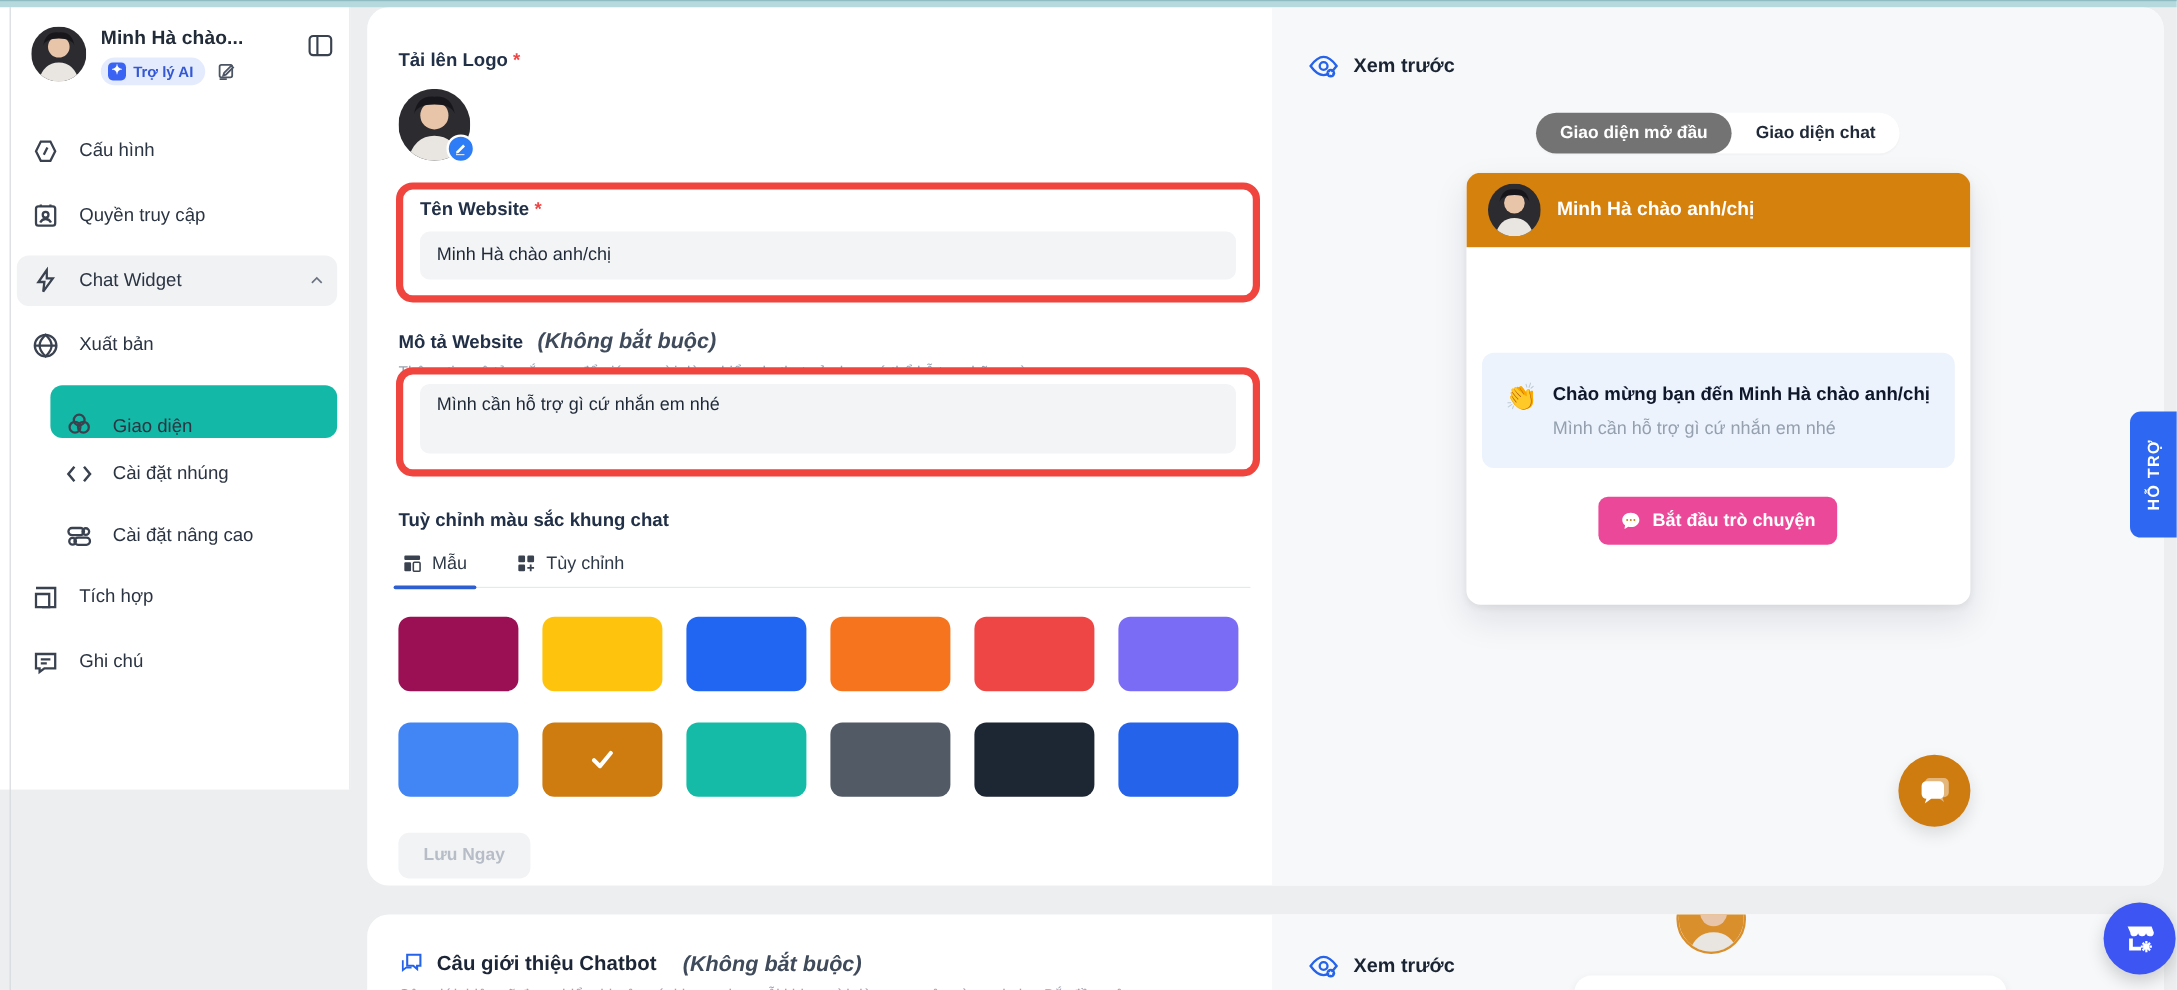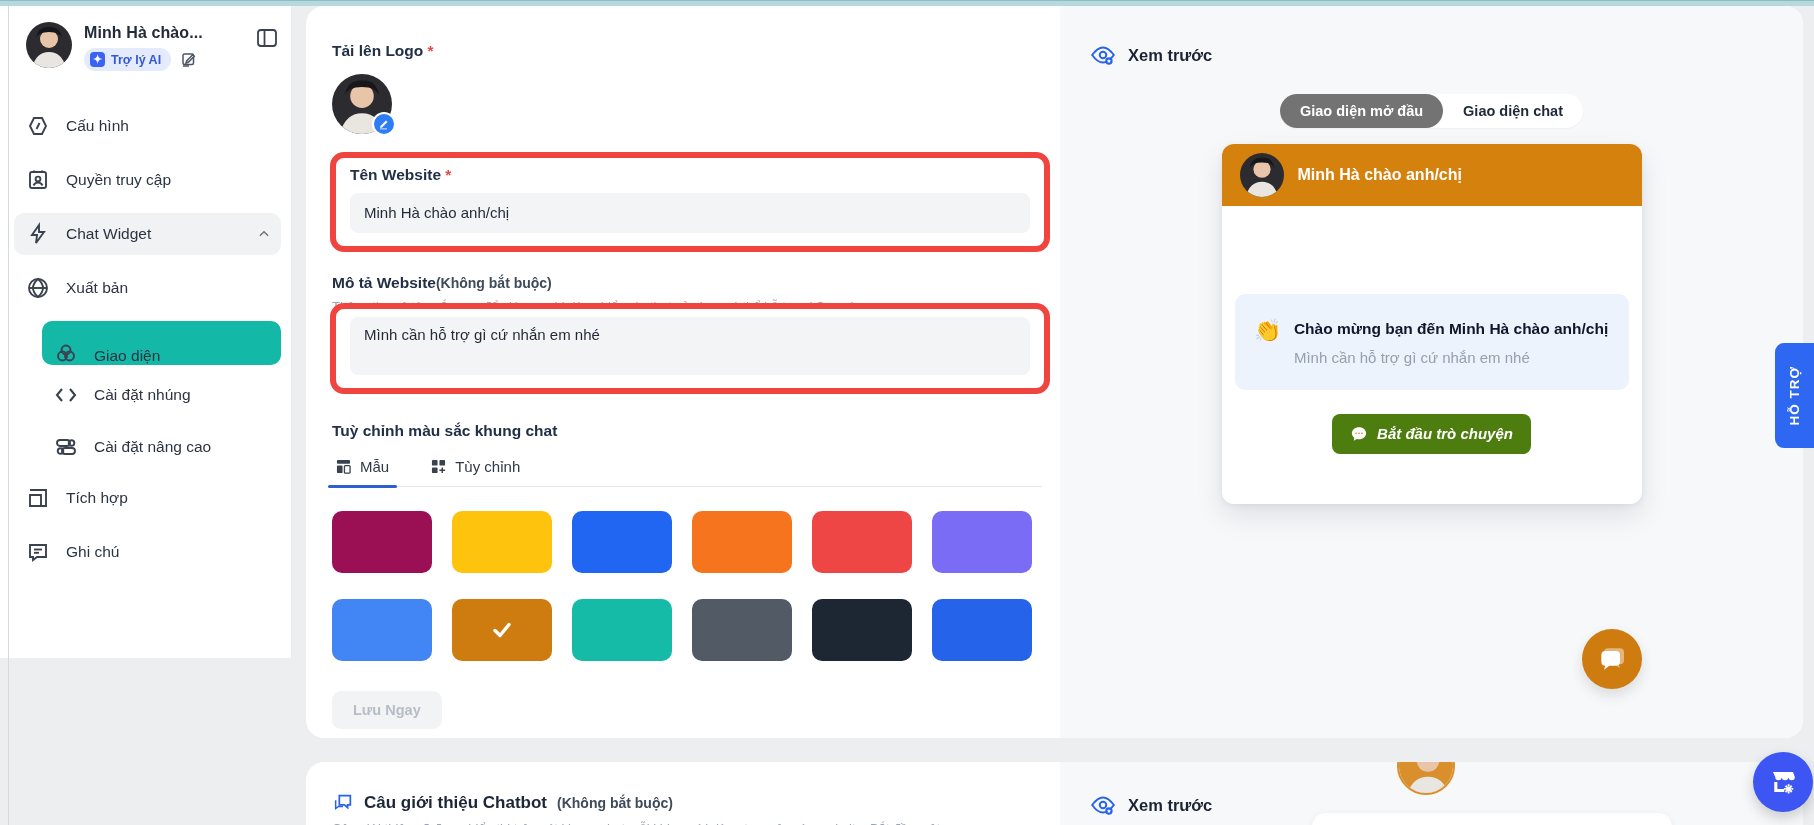--- a/index.html
+++ b/index.html
@@ -27,21 +27,21 @@
   .nav-sub { padding-left:28px; }
   .nav-sub .nav-item { height:44px; margin-bottom:8px; }
   .nav-sub .nav-item.active { background:#14b8a6;align-items:flex-end; }
   .chev { width:14px; height:14px; color:#6b7280; }
 
   
   .main-card { position:absolute; left:306px; top:6px; width:1497px; height:732px; background:#ffffff; border-radius:18px; display:flex; overflow:hidden; z-index:10; }
   .form-col { width:754px; padding:36px 18px 0 26px; position:relative; }
   .field-label { font-size:15.5px; font-weight:700; color:#223047; }
   .req { color:#ef4444; font-weight:700; }
-  .opt-note { font-size:14px; color:#3f4a5a; font-weight:700; margin-left:0; }
+  .opt-note { font-size:18px; font-style:italic; color:#3f4a5a; font-weight:700; margin-left:12px; }
   .logo-wrap { position:relative; width:60px; height:60px; margin-top:14px; }
   .logo-wrap .avatar { width:60px; height:60px; }
   .logo-edit { position:absolute; right:-4px; bottom:-2px; width:24px; height:24px; background:#2f7df6; border:2px solid #fff; border-radius:50%; color:#fff; display:flex; align-items:center; justify-content:center; }
   .ann-box { border:6px solid #f0443f; border-radius:14px; background:#ffffff; padding:8px 14px 13px 14px; margin:18px -8px 0 -2px; position:relative; z-index:3; }
   .ann-box .field-label { display:block; margin-bottom:9px; }
   .text-input { background:#f3f4f6; border-radius:8px; height:40px; line-height:40px; padding:0 14px; font-size:15px; color:#1f2937; }
   .text-area { background:#f3f4f6; border-radius:8px; min-height:58px; padding:9px 14px; font-size:15px; color:#1f2937; }
   .desc-label-row { margin-top:22px; }
   .helper-line { font-size:13px; color:#9aa3b0; margin-top:7px; white-space:nowrap; overflow:hidden; }
   .ann-box.over-helper { margin-top:-11px; }
@@ -318,21 +318,21 @@
       <div class="chat-body">
         <div class="welcome-box">
           <span class="welcome-emoji">👏</span>
           <div>
             <div class="welcome-title">Chào mừng bạn đến Minh Hà chào anh/chị</div>
             <div class="welcome-sub">Mình cần hỗ trợ gì cứ nhắn em nhé</div>
           </div>
         </div>
       </div>
       <div class="chat-footer">
-        <button class="start-btn" style="background: #4d7c0f; font-style: italic;">
+        <button class="start-btn" style="background: #ec4899;">
           <svg class="b-ico" viewBox="0 0 24 24" fill="#fff">
               <path d="M12 3 C6.5 3 2.5 6.6 2.5 11 C2.5 13.4 3.7 15.5 5.6 17 L5 21 L9.2 18.6 C10.1 18.85 11 19 12 19 C17.5 19 21.5 15.4 21.5 11 C21.5 6.6 17.5 3 12 3Z"></path>
               <circle cx="8" cy="11" r="1.1" fill="#ce7b10"></circle>
               <circle cx="12" cy="11" r="1.1" fill="#ce7b10"></circle>
               <circle cx="16" cy="11" r="1.1" fill="#ce7b10"></circle>
             </svg>
           <span>Bắt đầu trò chuyện</span>
         </button>
       </div>
     </div>

